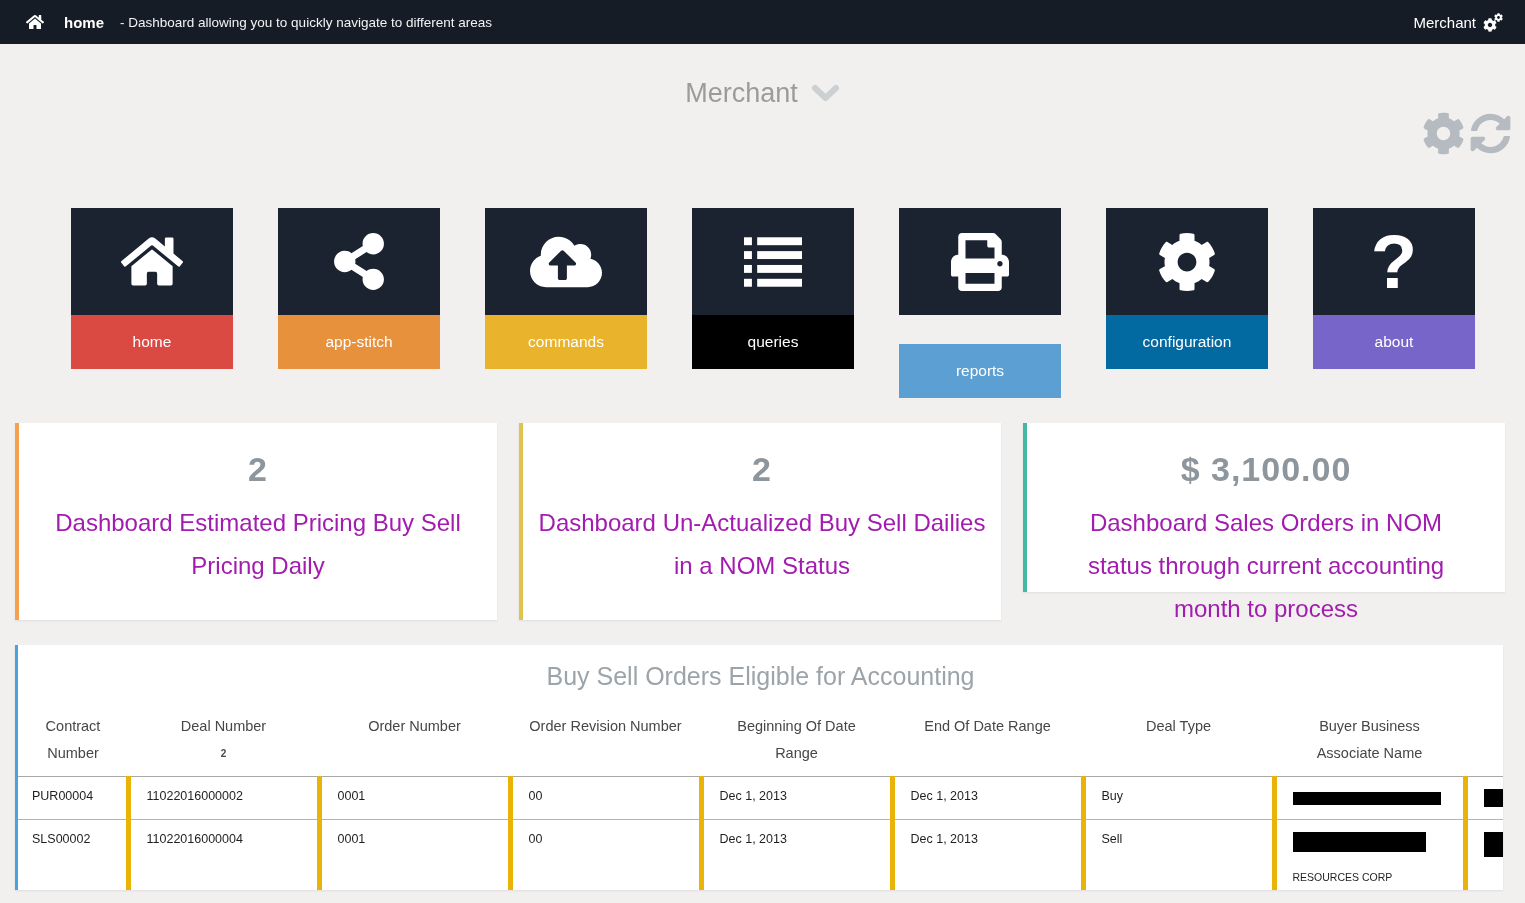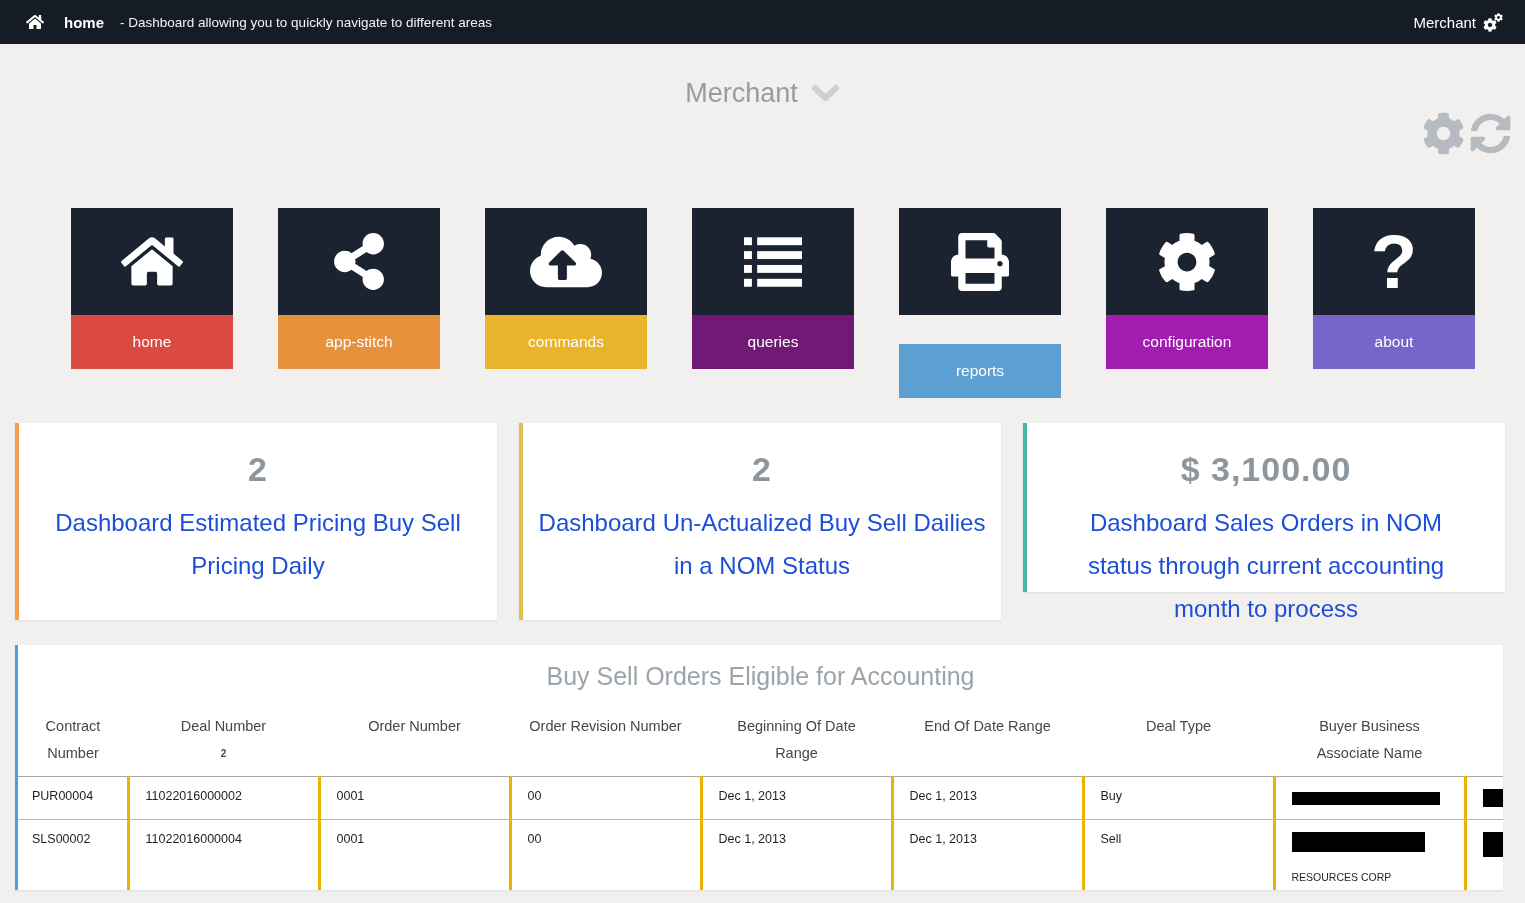--- a/index.html
+++ b/index.html
@@ -48,21 +48,21 @@
 
   
   .cards { display: flex; gap: 22px; align-items: flex-start; margin: 25px 15px 0 15px; }
   .stat-card {
     width: 482px; background: #fff; text-align: center;
     border-left: 4px solid #ccc; box-shadow: 0 1px 2px rgba(0,0,0,0.08);
   }
   .stat-card.h-short { height: 197px; }
   .stat-card.h-tall { height: 169px; }
   .stat-value { margin-top: 27px; font-size: 34px; font-weight: bold; color: #8D969D; letter-spacing: 1px; }
-  .stat-desc { font-size: 24px; color: #1d4ed8; line-height: 43px; margin-top: 12px; padding: 0 14px; }
+  .stat-desc { font-size: 24px; color: #a21caf; line-height: 43px; margin-top: 12px; padding: 0 14px; }
   .stat-card.h-tall .stat-desc { padding: 0 40px; }
 
   
   .orders-section {
     margin: 25px 22px 0 15px; height: 245px;
     background: #fff; border-left: 3px solid #4AA3DF;
     overflow: hidden; box-shadow: 0 1px 2px rgba(0,0,0,0.08);
   }
   .table-title { text-align: center; font-size: 25px; color: #9CA4AA; padding-top: 17px; }
   table.orders { border-collapse: collapse; table-layout: fixed; width: 1638px; margin-top: 12px; }
@@ -70,21 +70,21 @@
     font-weight: normal; font-size: 14.5px; color: #474747; text-align: left;
     padding: 10px 14px 4px 14px; vertical-align: top; line-height: 27px;
     height: 68px; border-bottom: 1px solid #A8A8A8;
   }
   .hl { display: block; text-align: center; }
   table.orders th sup { font-size: 10px; font-weight: bold; }
   table.orders td {
     font-size: 12.5px; color: #1F1F1F; padding: 12px 14px; vertical-align: top;
     border-bottom: 1px solid #B4B4B4;
   }
-  table.orders td + td { border-left: 3px solid #eab308; padding-left: 16px; }
+  table.orders td + td { border-left: 5px solid #eab308; padding-left: 16px; }
   tr.row-tall td { padding-bottom: 36px; }
   .redact { background: #000; }
   .cell-subtext { font-size: 10.5px; margin-top: 19px; color: #1F1F1F; }
 </style>
 </head>
 <body>
 
 <div class="topbar">
   <span class="topbar-home-icon">
     <svg viewBox="0 0 576 512">
@@ -156,37 +156,37 @@
         <rect x="0" y="0" width="12" height="12"></rect>
           <rect x="20" y="0" width="68" height="12"></rect>
         <rect x="0" y="21" width="12" height="12"></rect>
           <rect x="20" y="21" width="68" height="12"></rect>
         <rect x="0" y="42" width="12" height="12"></rect>
           <rect x="20" y="42" width="68" height="12"></rect>
         <rect x="0" y="63" width="12" height="12"></rect>
           <rect x="20" y="63" width="68" height="12"></rect>
       </svg>
     </div>
-    <div class="tile-label" style="background-color: #701a75;">queries</div>
+    <div class="tile-label" style="background-color: #000000;">queries</div>
   </div>
   <div class="tile">
     <div class="tile-top">
       <svg width="58" height="58" viewBox="0 0 512 512">
           <path d="M448 192V77.25c0-8.49-3.37-16.62-9.37-22.63L393.37 9.37c-6-6-14.14-9.37-22.63-9.37H96C78.33 0 64 14.33 64 32v160c-35.35 0-64 28.65-64 64v112c0 8.84 7.16 16 16 16h48v96c0 17.67 14.33 32 32 32h320c17.67 0 32-14.33 32-32v-96h48c8.84 0 16-7.16 16-16V256c0-35.35-28.65-64-64-64zm-64 256H128v-96h256v96zm0-224H128V64h192v48c0 8.84 7.16 16 16 16h48v96zm48 72c-13.25 0-24-10.75-24-24 0-13.26 10.75-24 24-24s24 10.74 24 24c0 13.25-10.75 24-24 24z"></path>
         </svg>
     </div>
     <div class="tile-label" style="background-color: rgb(92, 159, 211); margin-top: 29px;">reports</div>
   </div>
   <div class="tile">
     <div class="tile-top">
       <svg width="60" height="60" viewBox="0 0 512 512">
           <path d="M487.4 315.7l-42.6-24.6c4.3-23.2 4.3-47 0-70.2l42.6-24.6c4.9-2.8 7.1-8.6 5.5-14-11.1-35.6-30-67.8-54.7-94.6-3.8-4.1-10-5.1-14.8-2.3L380.8 110c-17.9-15.4-38.5-27.3-60.8-35.1V25.8c0-5.6-3.9-10.5-9.4-11.7-36.7-8.2-74.3-7.8-109.2 0-5.5 1.2-9.4 6.1-9.4 11.7V75c-22.2 7.9-42.8 19.8-60.8 35.1L88.7 85.5c-4.9-2.8-11-1.9-14.8 2.3-24.7 26.7-43.6 58.9-54.7 94.6-1.7 5.4.6 11.2 5.5 14L67.3 221c-4.3 23.2-4.3 47 0 70.2l-42.6 24.6c-4.9 2.8-7.1 8.6-5.5 14 11.1 35.6 30 67.8 54.7 94.6 3.8 4.1 10 5.1 14.8 2.3l42.6-24.6c17.9 15.4 38.5 27.3 60.8 35.1v49.2c0 5.6 3.9 10.5 9.4 11.7 36.7 8.2 74.3 7.8 109.2 0 5.5-1.2 9.4-6.1 9.4-11.7v-49.2c22.2-7.9 42.8-19.8 60.8-35.1l42.6 24.6c4.9 2.8 11 1.9 14.8-2.3 24.7-26.7 43.6-58.9 54.7-94.6 1.5-5.5-.7-11.3-5.6-14.1zM256 336c-44.1 0-80-35.9-80-80s35.9-80 80-80 80 35.9 80 80-35.9 80-80 80z"></path>
         </svg>
     </div>
-    <div class="tile-label" style="background-color: #a21caf;">configuration</div>
+    <div class="tile-label" style="background-color: #0369a1;">configuration</div>
   </div>
   <div class="tile">
     <div class="tile-top">
       <div class="tile-q">?</div>
     </div>
     <div class="tile-label" style="background-color: rgb(119, 101, 201);">about</div>
   </div>
 </div>
 
 <div class="cards">

